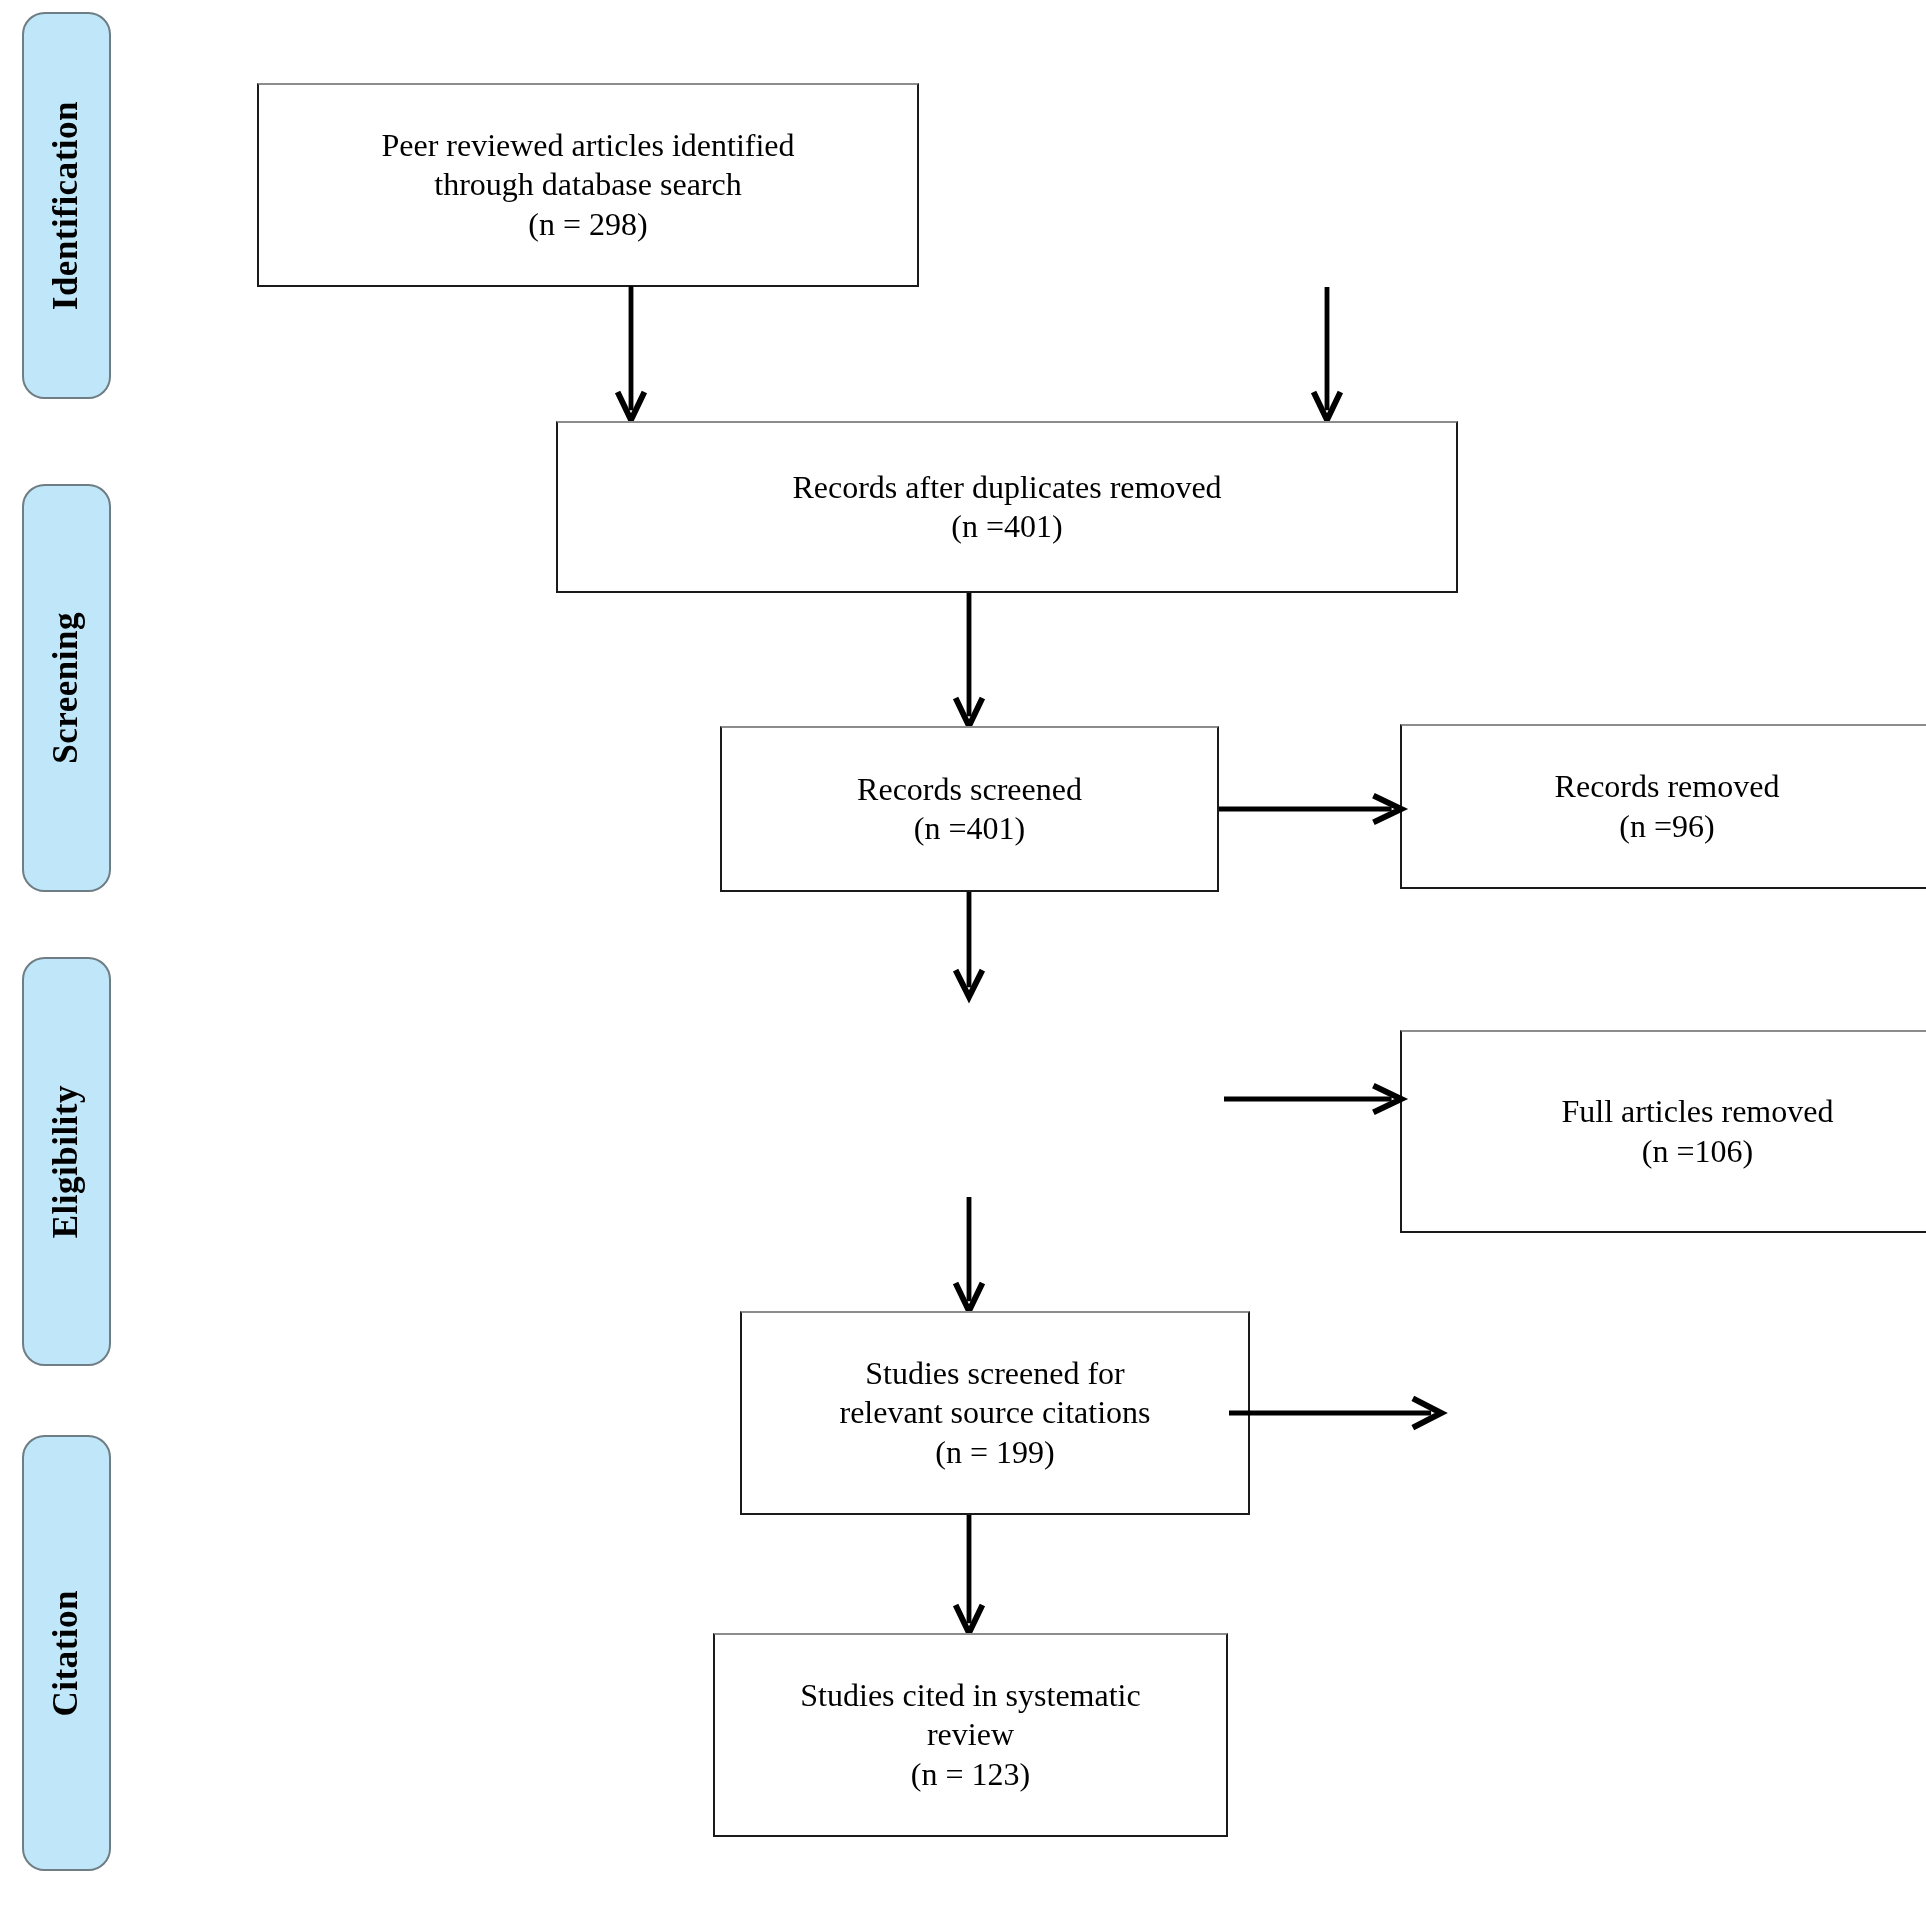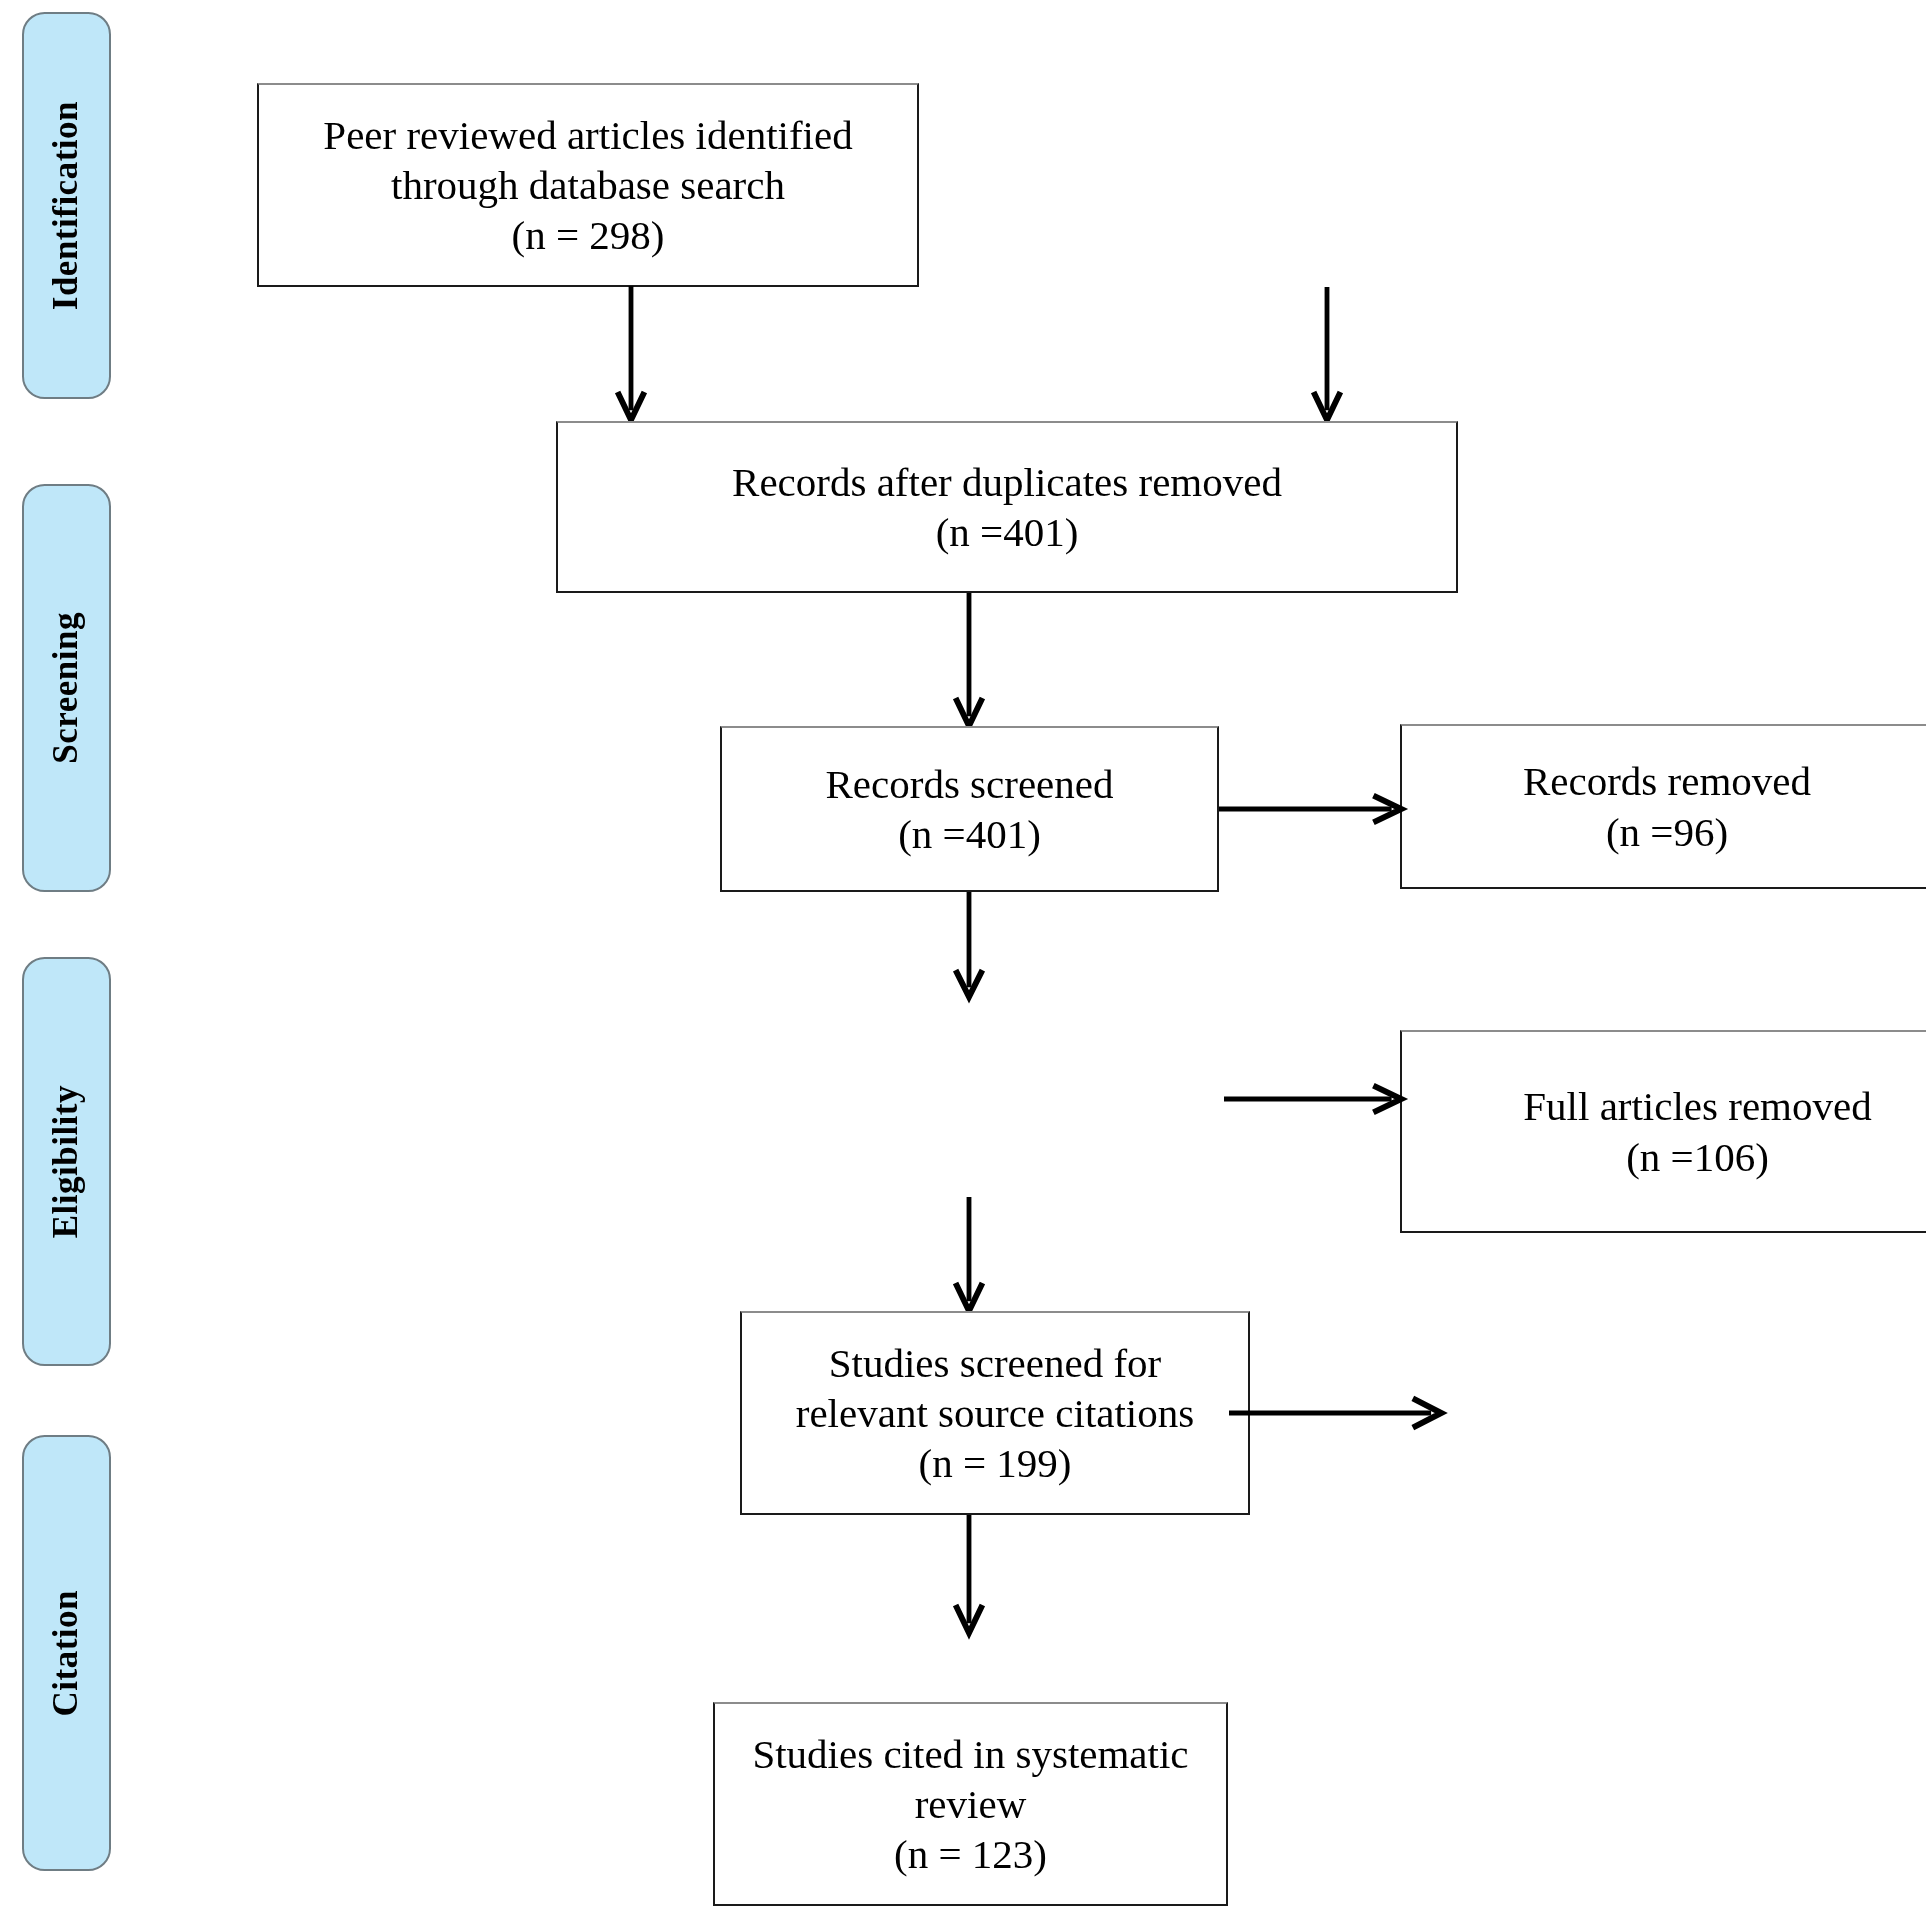--- a/index.html
+++ b/index.html
@@ -54,21 +54,21 @@
     display: flex;
     align-items: center;
     justify-content: center;
     padding: 5.4px 13px;
   }
   .flow-box.thick {
     border: 5.4px solid #000000;
   }
   .flow-box .box-text {
     text-align: center;
-    font-size: 41px;
+    font-size: 32px;
     line-height: 1.22;
     color: #000000;
     font-family: "Liberation Serif", "DejaVu Serif", serif;
     white-space: pre-line;
   }
 
   
   .connector {
     position: absolute;
   }
@@ -189,20 +189,20 @@
     </svg>
   </div>
 
   <div class="connector" style="left:950px; top:1515px; width:38px; height:119px;">
     <svg width="38" height="119" viewBox="0 0 70 222">
       <line x1="35" y1="0" x2="35" y2="202" stroke="#000" stroke-width="9"></line>
       <polyline points="10,168 35,220 60,168" fill="none" stroke="#000" stroke-width="11"></polyline>
     </svg>
   </div>
 
-  <div class="flow-box" style="left:713px; top:1702px; width:515px; height:204px;">
+  <div class="flow-box" style="left:713px; top:1633px; width:515px; height:204px;">
     <span class="box-text">Studies cited in systematic
 review
 (n = 123)</span>
   </div>
 
 </div>
 
 
 </body></html>

